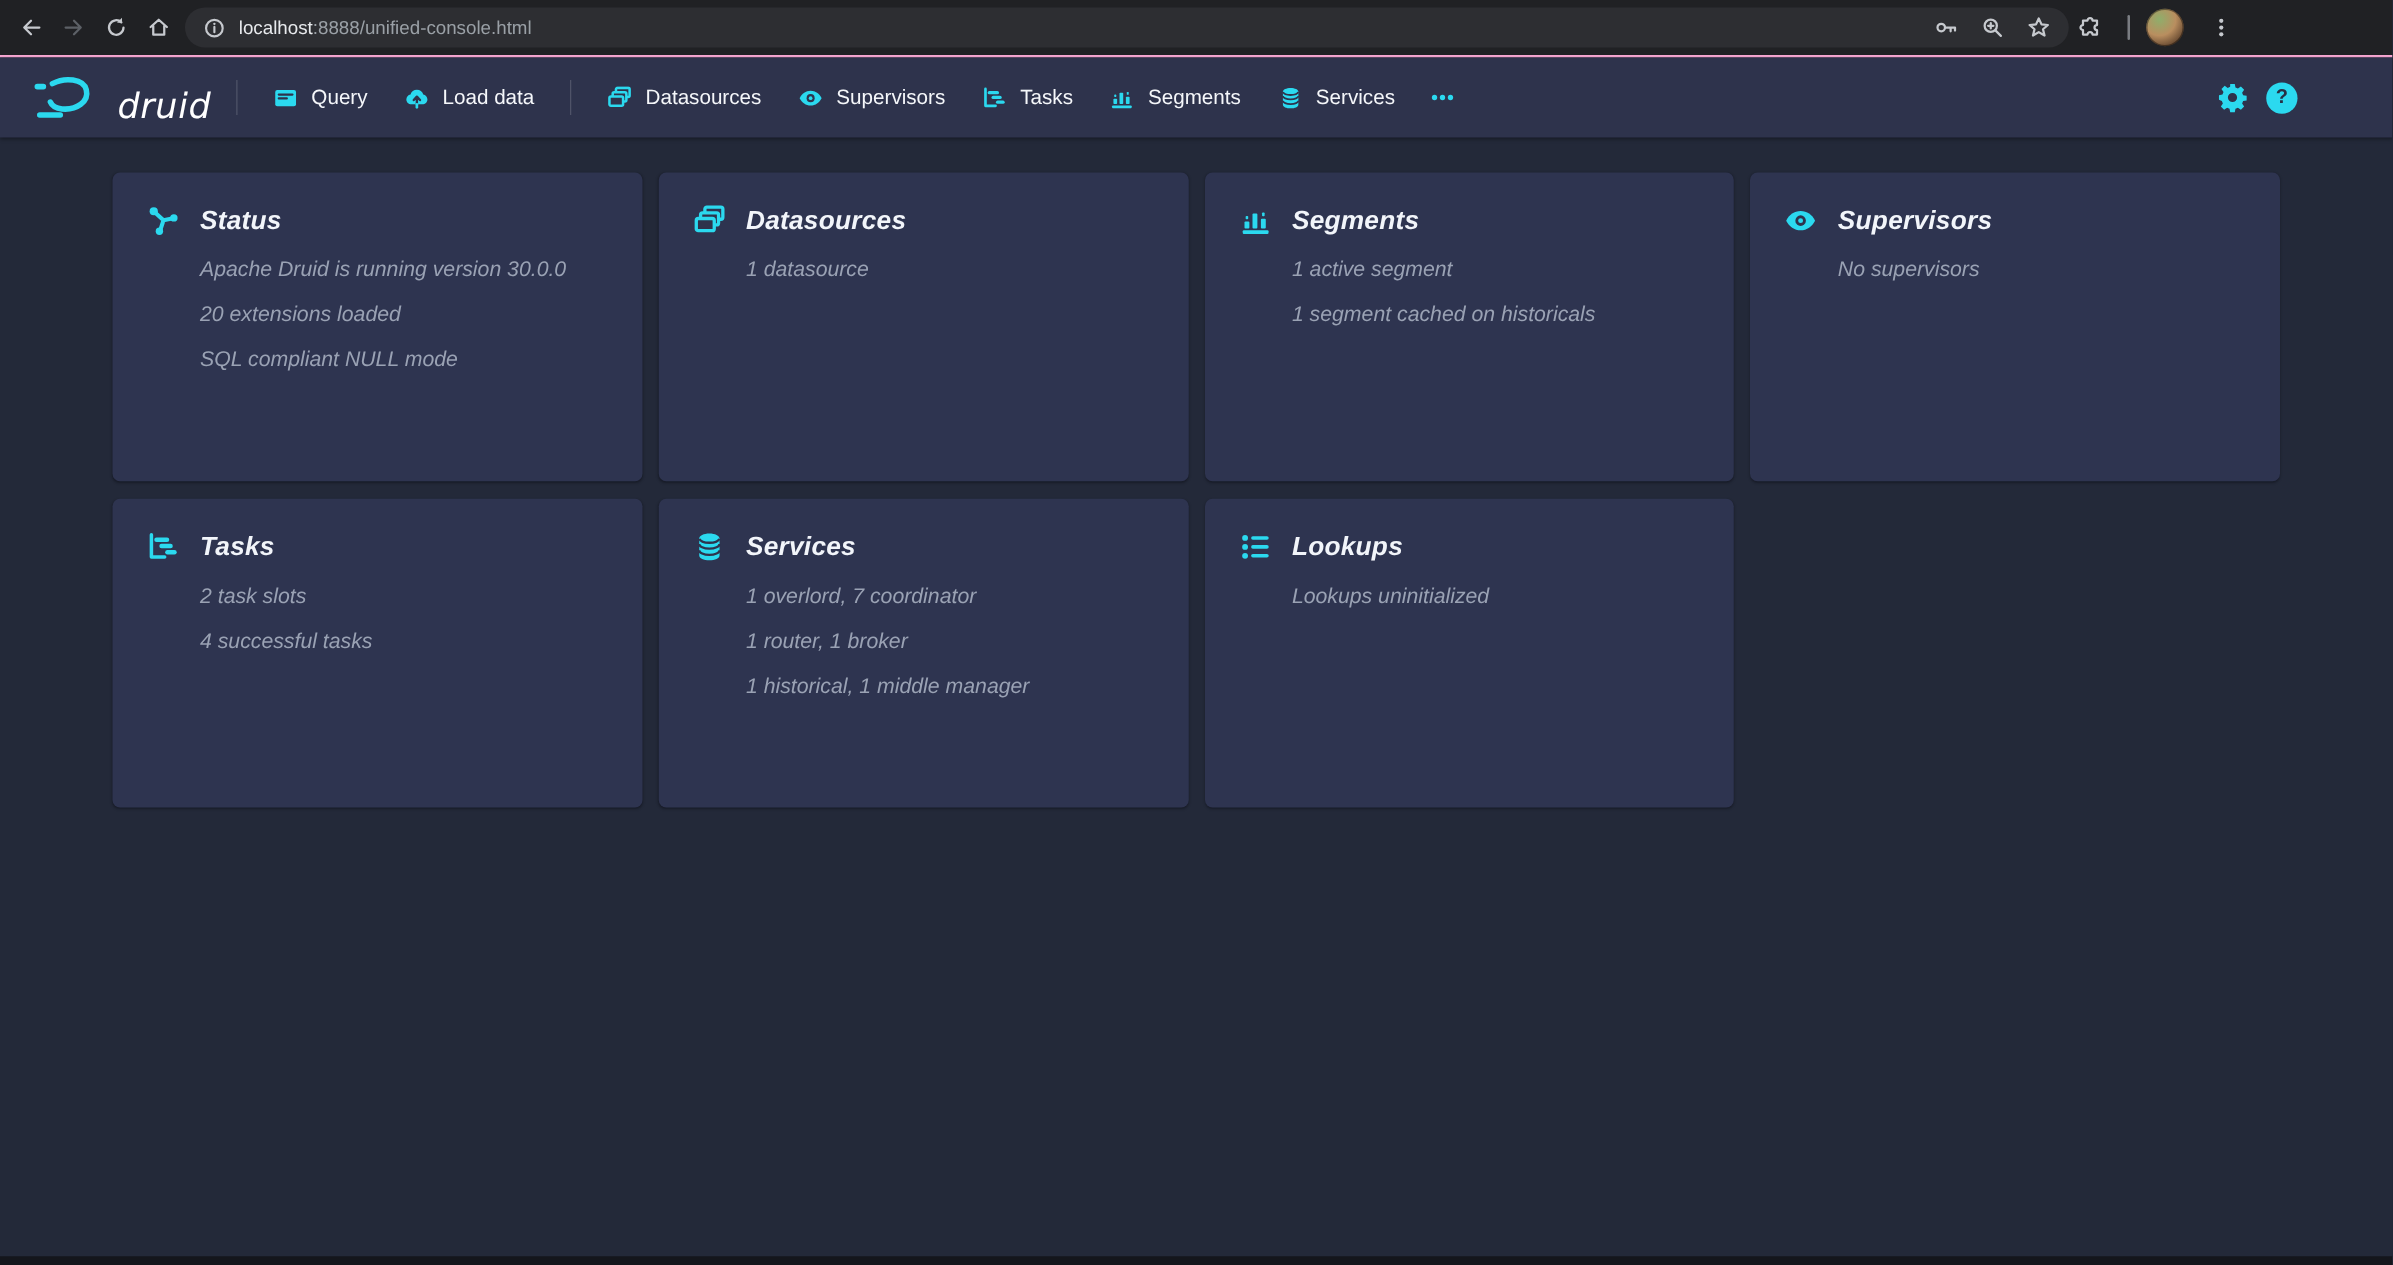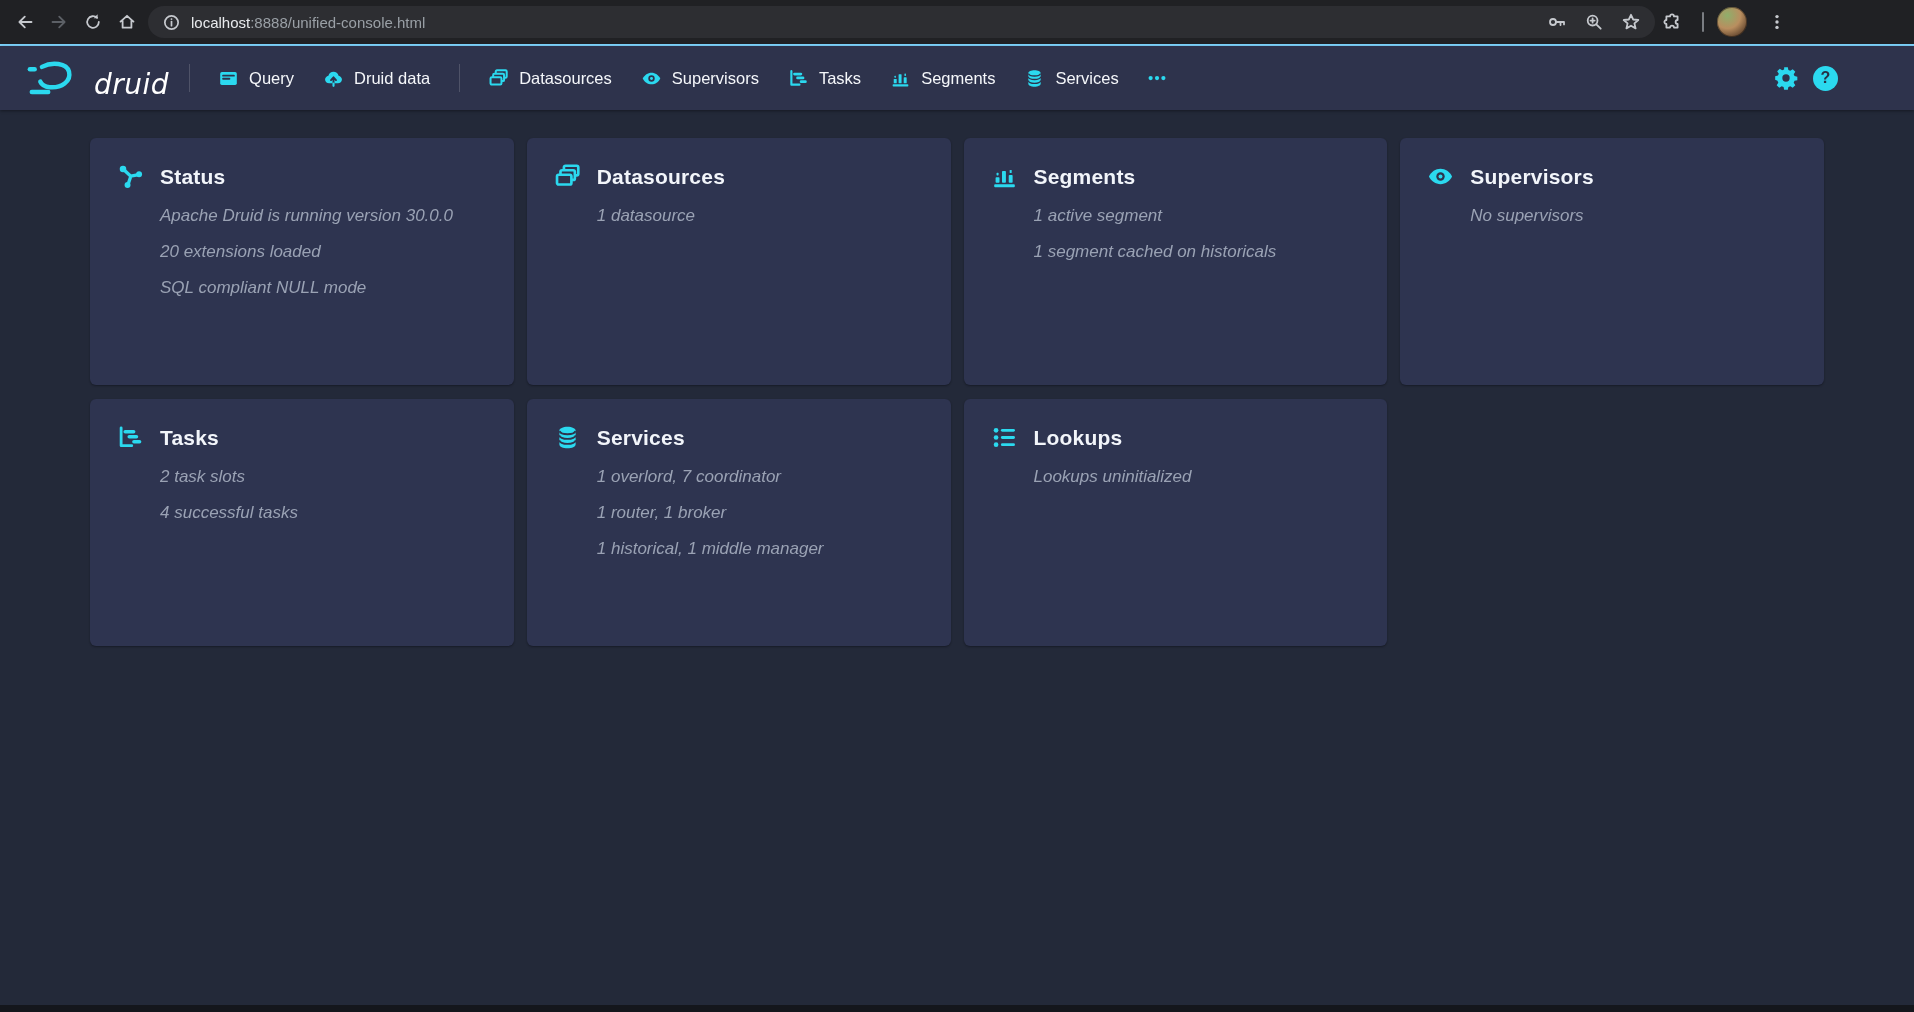--- a/index.html
+++ b/index.html
@@ -7,21 +7,21 @@
     --page:#232939; --card:#2e3450; --body-text:#9aa2b4; --title-text:#f2f5fa;
     --chrome-ic:#c6c9ce; --chrome-dim:#5c6066;
   }
   *{box-sizing:border-box;margin:0;padding:0;}
   html,body{width:1914px;height:1012px;overflow:hidden;}
   body{font-family:"Liberation Sans", sans-serif;background:var(--page);}
   .app{display:flex;flex-direction:column;width:100%;height:100%;}
 
   
   .browser-toolbar{height:46px;flex:0 0 auto;background:var(--toolbar);display:flex;align-items:center;
-    padding:0 8px;border-bottom:2px solid #7dd3fc;}
+    padding:0 8px;border-bottom:2px solid #f9a8d4;}
   .tb-btn{width:34px;height:34px;border-radius:50%;display:flex;align-items:center;justify-content:center;
     flex:0 0 auto;cursor:pointer;}
   .tb-btn svg{width:20px;height:20px;}
   .stroke-ic{fill:none;stroke:var(--chrome-ic);stroke-width:1.8;stroke-linecap:round;stroke-linejoin:round;}
   .stroke-dim{fill:none;stroke:var(--chrome-dim);stroke-width:1.8;stroke-linecap:round;stroke-linejoin:round;}
   .url-capsule{width:1534px;height:32px;margin-left:4px;background:var(--capsule);border-radius:16px;
     display:flex;align-items:center;padding:0 14px;cursor:text;}
   .url-text{font-size:15px;margin-left:10px;white-space:nowrap;flex:1 1 auto;overflow:hidden;}
   .url-host{color:#e8eaed;}
   .url-path{color:#9aa0a6;}
@@ -52,21 +52,21 @@
   .cog-btn{width:26px;height:26px;color:var(--accent);cursor:pointer;display:flex;}
   .cog-btn svg{width:100%;height:100%;}
   .help-btn{width:25px;height:25px;border-radius:50%;background:var(--accent);color:#273044;
     font-weight:700;font-size:16px;display:flex;align-items:center;justify-content:center;cursor:pointer;}
 
   
   .content{flex:1 1 auto;background:var(--page);padding:28px 90px;
     display:grid;grid-template-columns:repeat(4,1fr);column-gap:13px;row-gap:14px;align-content:start;}
   .card{background:var(--card);border-radius:6px;min-height:247px;padding:26px 28px;cursor:pointer;
     box-shadow:0 1px 2px rgba(9,11,17,.45);}
-  .card-head{display:flex;align-items:center;gap:17px;margin-bottom:17px;}
+  .card-head{display:flex;align-items:center;gap:17px;margin-bottom:17px;font-style:italic;}
   .card-icon{width:25px;height:25px;color:var(--accent);display:flex;flex:0 0 auto;}
   .card-icon svg{width:100%;height:100%;}
   .card-title{font-size:21px;font-weight:700;color:var(--title-text);letter-spacing:.2px;}
   .card-line{margin-left:42px;margin-bottom:16px;font-size:17px;color:var(--body-text);font-style:italic;}
 
   .bottom-strip{height:7px;flex:0 0 auto;background:#14161c;}
 </style>
 </head>
 <body>
 
@@ -158,21 +158,21 @@
     <span class="nav-label">Query</span>
   </div>
         <div class="nav-item">
     <span class="ic">
             <svg viewBox="0 0 16 16">
               <path fill="currentColor" d="M8 2.4c-2 0-3.8 1.3-4.3 3.2C2.1 5.9.9 7.3.9 8.9c0 1.8 1.5 3.2 3.4 3.2h7.4c1.9 0 3.4-1.4 3.4-3.2 0-1.6-1.2-3-2.8-3.3C11.8 3.7 10 2.4 8 2.4z"></path>
               <path d="M8 12.2V7.2M5.9 9.3 8 7l2.1 2.3" stroke="var(--navbar)" stroke-width="1.6" fill="none" stroke-linecap="round" stroke-linejoin="round"></path>
               <path d="M8 14.2v-2" stroke="currentColor" stroke-width="1.8" stroke-linecap="round"></path>
             </svg>
           </span>
-    <span class="nav-label">Druid data</span>
+    <span class="nav-label">Load data</span>
   </div>
       </div>
     <div class="nav-sep"></div>
     <div class="nav-group" id="nav-secondary">
         <div class="nav-item">
     <span class="ic">
             <svg viewBox="0 0 16 16" fill="none">
               <rect x="5.7" y="1.1" width="9.2" height="6.2" rx="1" stroke="currentColor" stroke-width="1.7"></rect>
               <rect x="3.5" y="4" width="9.2" height="6.2" rx="1" fill="var(--navbar)" stroke="currentColor" stroke-width="1.7"></rect>
               <rect x="1.3" y="6.9" width="9.2" height="6.2" rx="1" fill="var(--navbar)" stroke="currentColor" stroke-width="1.7"></rect>

